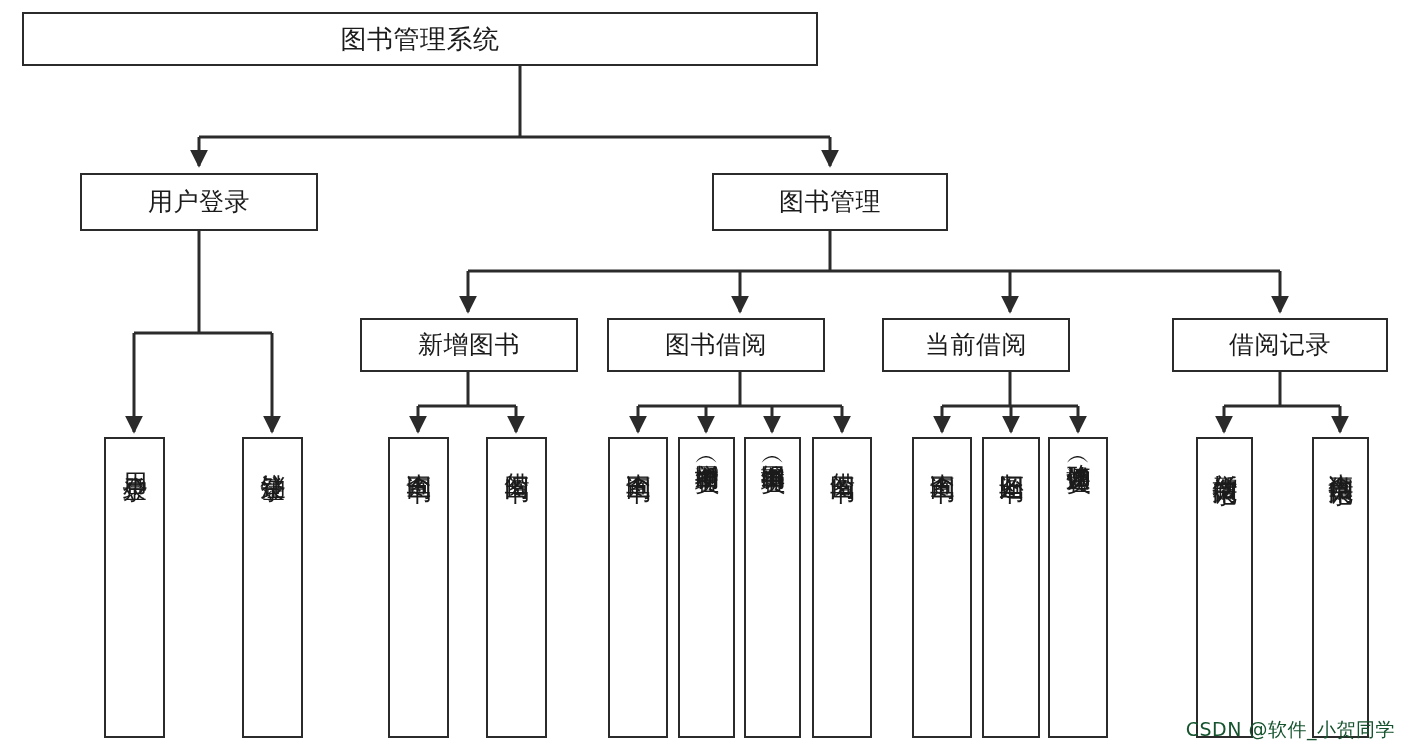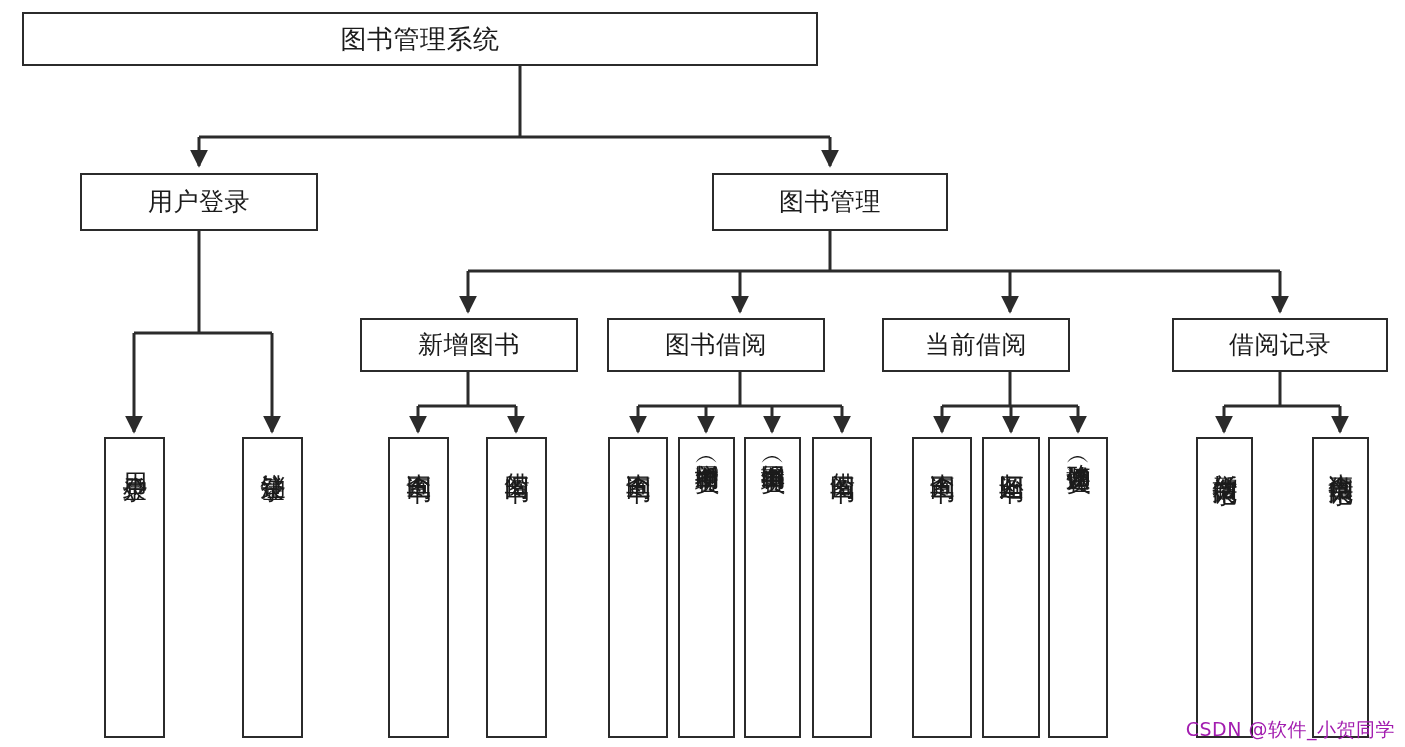--- a/index.html
+++ b/index.html
@@ -60,21 +60,21 @@
     font-size: 24px;
     letter-spacing: 1px;
   }
   .node.root .node-label { font-size: 26px; }
 
   .watermark {
     position: absolute;
     right: 10px;
     bottom: 4px;
     font-size: 19px;
-    color: #a21caf;
+    color: #14532d;
     letter-spacing: 0.5px;
     white-space: nowrap;
     pointer-events: none;
   }
 </style>
 </head>
 <body>
 
 <div id="canvas">
 

